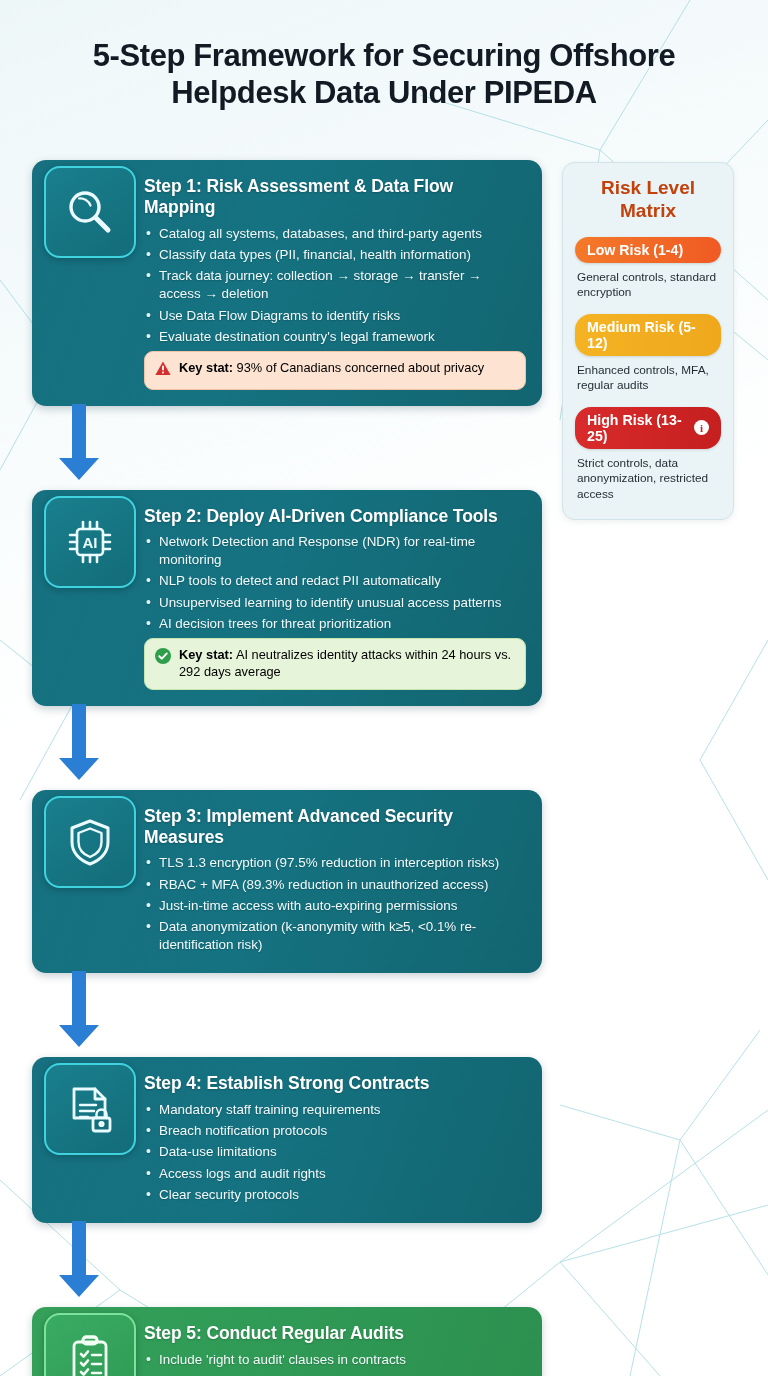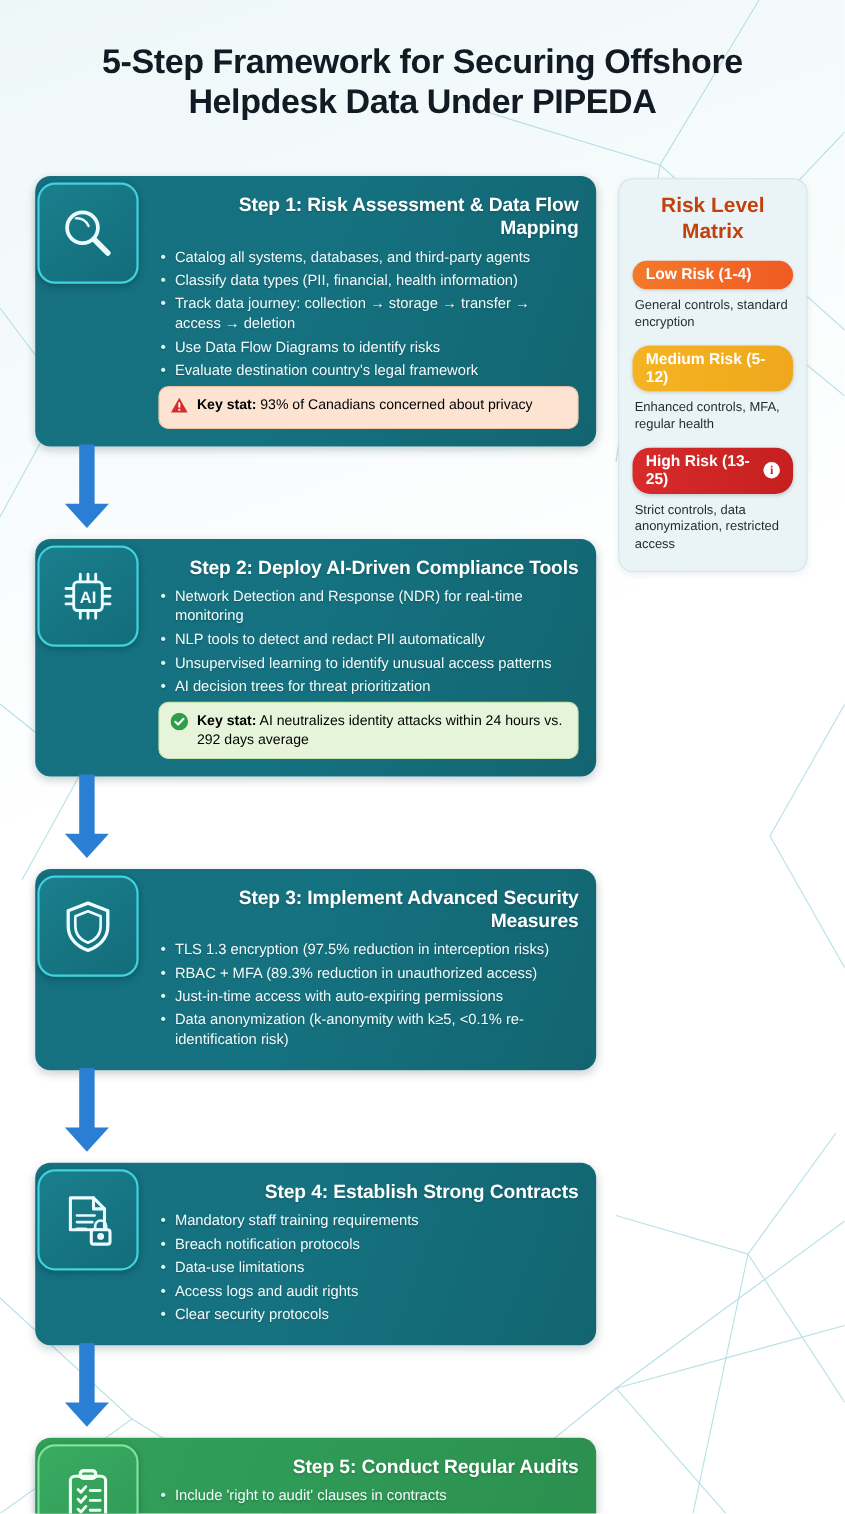--- a/index.html
+++ b/index.html
@@ -49,39 +49,38 @@
     border-radius:14px;
     color:#ffffff;
     padding:14px 16px 16px 112px;
     min-height:104px;
     box-shadow:0 3px 9px rgba(10,40,55,0.22);
   }
   .step.teal{ background:linear-gradient(110deg,#16707f 0%,#157280 45%,#126570 100%); }
   .step.green{ background:linear-gradient(110deg,#34a05a 0%,#2f9a55 48%,#2c8f4f 100%); }
 
   .icon-box{
-    position:absolute; left:2px; top:6px;
+    position:absolute; left:12px; top:6px;
     width:92px; height:92px;
     border-radius:16px;
     border:2px solid #3fd3df;
     background:linear-gradient(145deg,#1a7f8d 0%,#136c79 100%);
     display:flex; align-items:center; justify-content:center;
     box-shadow:0 2px 6px rgba(5,35,45,0.3);
   }
   .step.green .icon-box{
     border-color:#7ee39a;
     background:linear-gradient(145deg,#3aab62 0%,#2f9a55 100%);
   }
   .icon-box svg{ display:block; }
 
   .step-title{
     font-size:17.5px; font-weight:700; line-height:1.22;
     margin:2px 0 6px 0; letter-spacing:-0.1px;
     text-shadow:0 1px 2px rgba(0,0,0,0.22);
-    text-align:right;
   }
   .bullets{ list-style:none; }
   .bullets li{
     position:relative;
     font-size:13.4px; line-height:1.33;
     padding:0 0 3.5px 15px;
     color:#f3fbfc;
     text-shadow:0 1px 1.5px rgba(0,0,0,0.2);
   }
   .bullets li:before{
@@ -320,21 +319,21 @@
     <h3>Risk Level Matrix</h3>
 
     <div class="pill low">
       <span>Low Risk (1-4)</span>
     </div>
     <p class="mdesc">General controls, standard encryption</p>
 
     <div class="pill med">
       <span>Medium Risk (5-12)</span>
     </div>
-    <p class="mdesc">Enhanced controls, MFA, regular health</p>
+    <p class="mdesc">Enhanced controls, MFA, regular audits</p>
 
     <div class="pill high">
       <span>High Risk (13-25)</span>
       <span class="info">i</span>
     </div>
     <p class="mdesc last">Strict controls, data anonymization, restricted access</p>
   </aside>
 
 </div>
 

